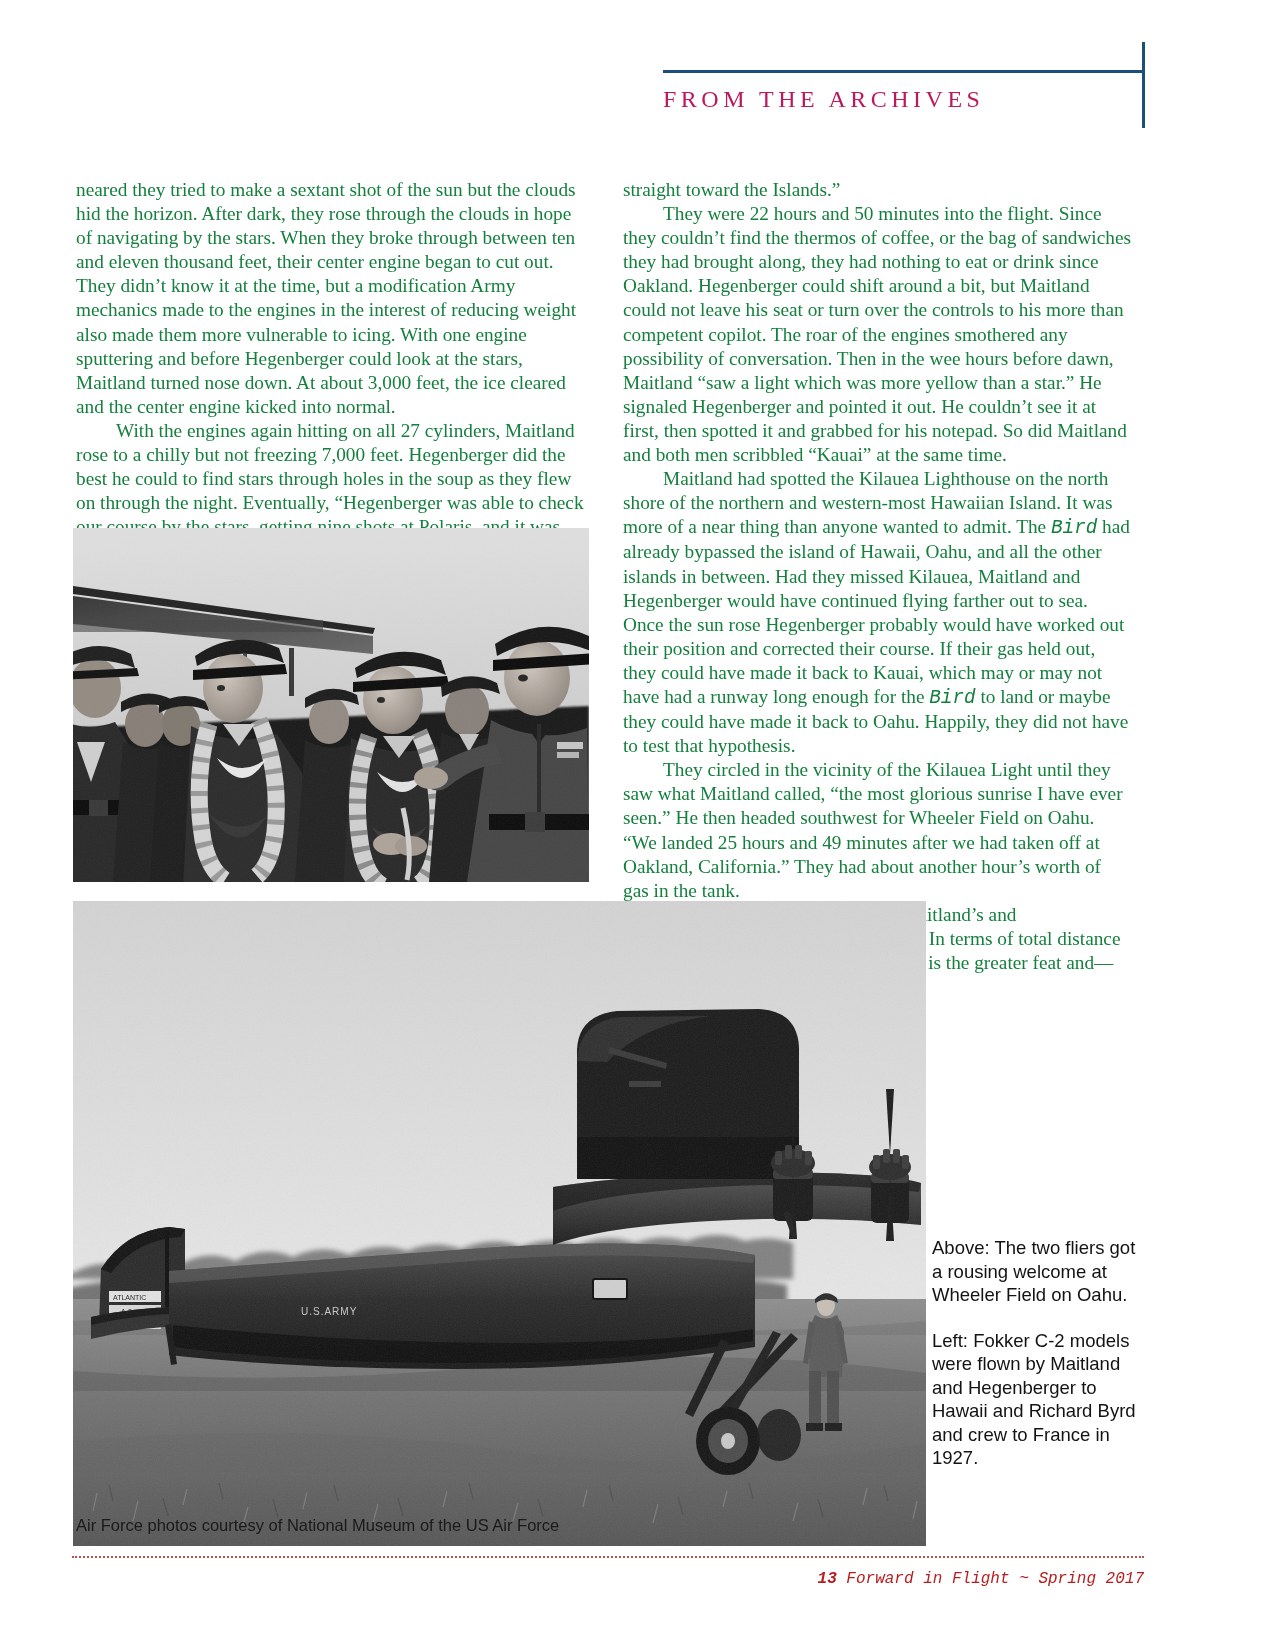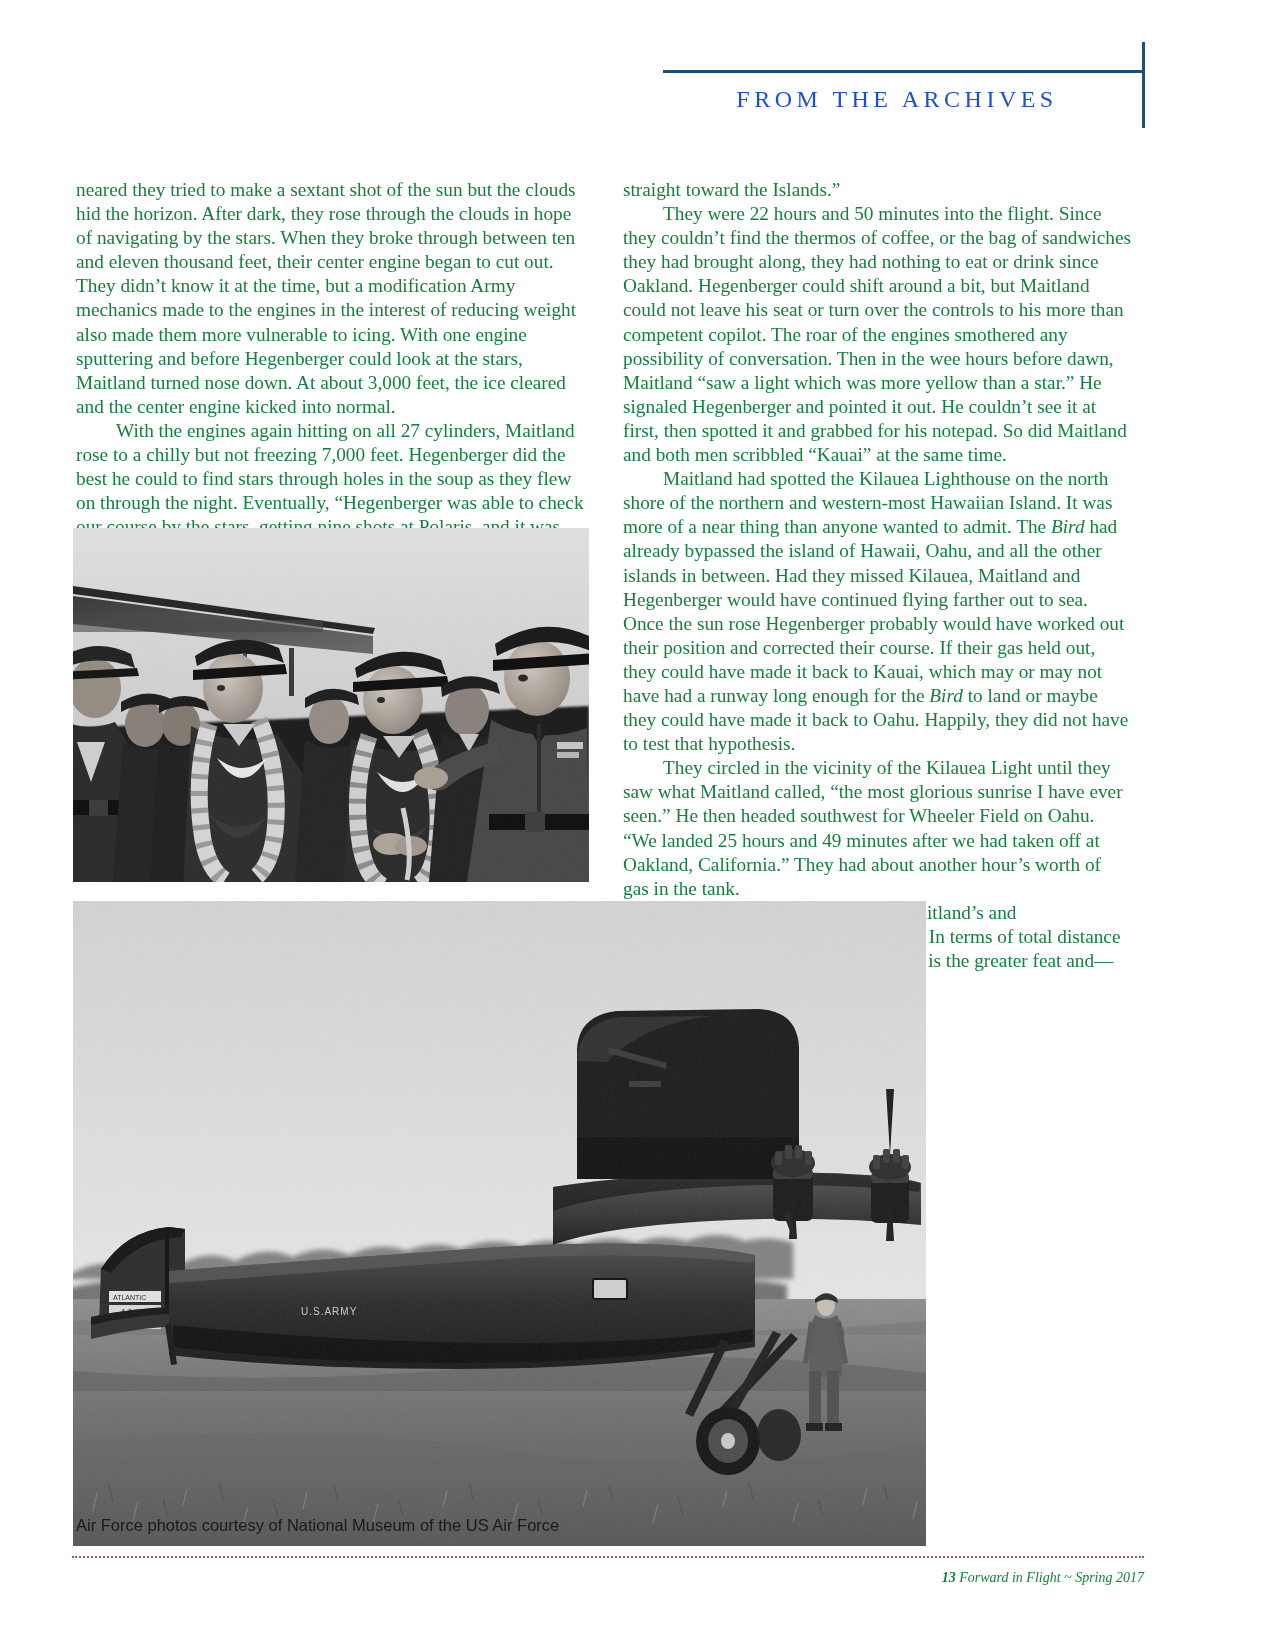--- a/index.html
+++ b/index.html
@@ -38,43 +38,43 @@
     top: -28px;
     width: 3px;
     height: 86px;
     background: #1c4f7c;
   }
   .header-title {
     position: absolute;
     left: 0;
     top: 16px;
     width: 468px;
-    text-align: center;
+    text-align: left;
     font-family: "Liberation Serif", serif;
     font-size: 24px;
     letter-spacing: 4.5px;
-    color: #1d4ed8;
+    color: #be185d;
     white-space: nowrap;
   }
 
   
   .col {
     position: absolute;
     width: 508px;
     font-size: 19.3px;
     line-height: 24.1px;
     color: #15803d;
     text-align: left;
   }
   .col-left { left: 76px; top: 178px; }
   .col-right { left: 623px; top: 178px; }
 
   .col p { margin: 0; }
   .col p.indent { text-indent: 40px; }
-  .col i { font-style: italic; }
+  .col i { font-style: italic; font-family: Liberation Mono, monospace; }
 
   
   .photo {
     position: absolute;
     overflow: hidden;
     background: #4d7c0f;
   }
   .photo svg { display: block; }
 
   #photo-officers {
@@ -118,23 +118,23 @@
     left: 76px;
     top: 1516px;
     font-family: "Liberation Sans", sans-serif;
     font-size: 16.5px;
     color: #1a1a1a;
   }
   .footer-right {
     position: absolute;
     right: 131px;
     top: 1570px;
-    font-family: Liberation Serif, serif;
-    font-size: 14px;
-    color: #15803d;
+    font-family: Liberation Mono, monospace;
+    font-size: 16px;
+    color: #b91c1c;
     white-space: nowrap;
   }
   .footer-right .pg { font-weight: bold; font-style: italic; }
   .footer-right .ttl { font-style: italic; }
 </style>
 </head>
 <body>
 
 <div class="page">
 
@@ -440,20 +440,24 @@
       <g opacity="0.4" stroke="#3a3a3a" stroke-width="1.2" fill="none">
         <path d="M40 600 l-4 -16 M95 615 l-5 -18 M150 598 l-4 -16 M205 616 l-5 -18 M265 600 l-4 -16
                  M330 615 l-5 -18 M400 598 l-4 -16 M470 616 l-5 -18 M540 600 l-4 -16 M610 614 l-5 -18
                  M680 598 l-4 -16 M750 616 l-5 -18 M815 600 l-4 -16"></path>
       </g>
 
       <rect x="0" y="0" width="853" height="645" filter="url(#grain2)" fill="none" opacity="0.55"></rect>
     </svg>
   </div>
 
+  <div class="caption-block">
+    <p>Above: The two fliers got a rousing welcome at Wheeler Field on Oahu.</p>
+    <p>Left: Fokker C-2 models were flown by Maitland and Hegenberger to Hawaii and Richard Byrd and crew to France in 1927.</p>
+  </div>
 
   <div class="footer-rule"></div>
   <div class="footer-left">Air Force photos courtesy of National Museum of the US Air Force</div>
   <div class="footer-right">
     <span class="pg">13</span><span> </span><span class="ttl">Forward in Flight ~ Spring 2017</span>
   </div>
 
 </div>
 
 </body></html>

